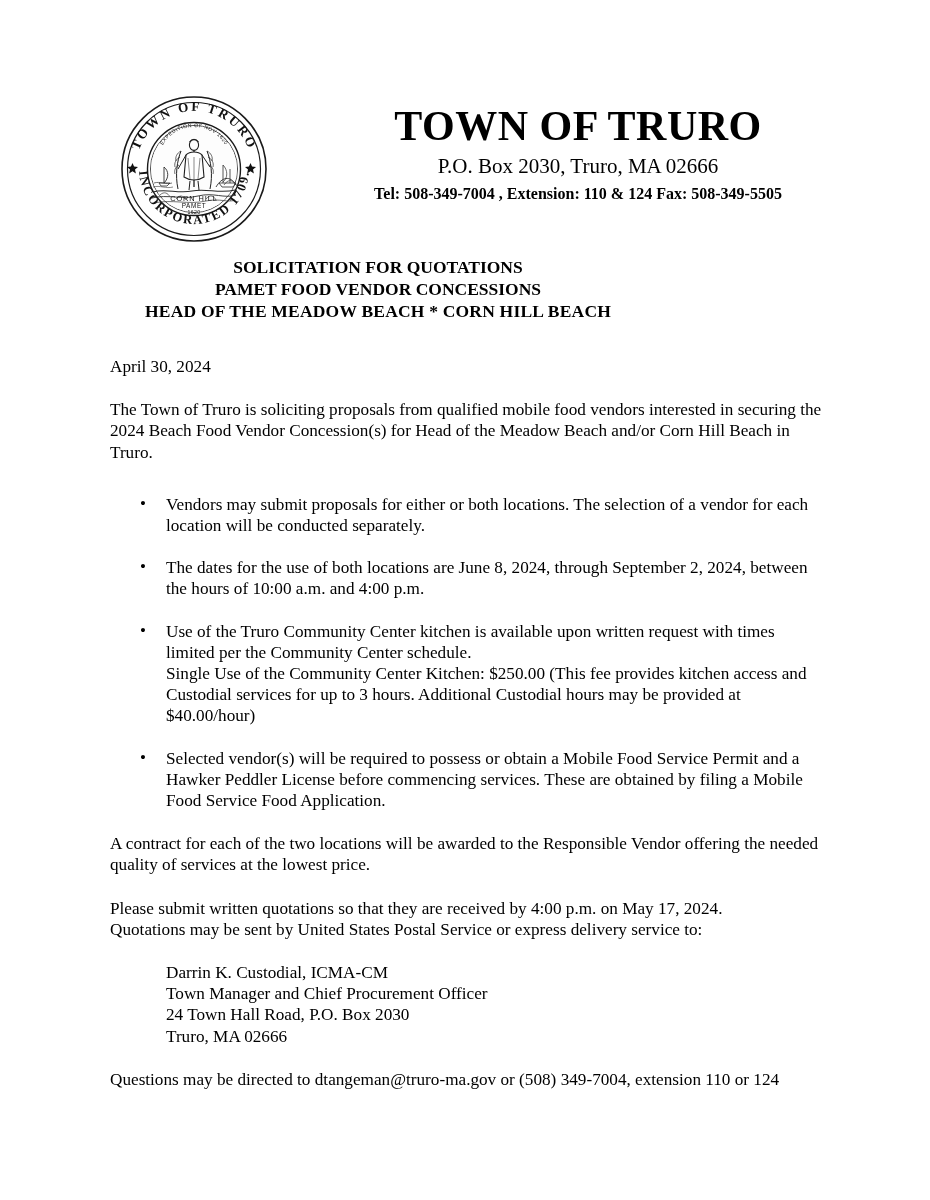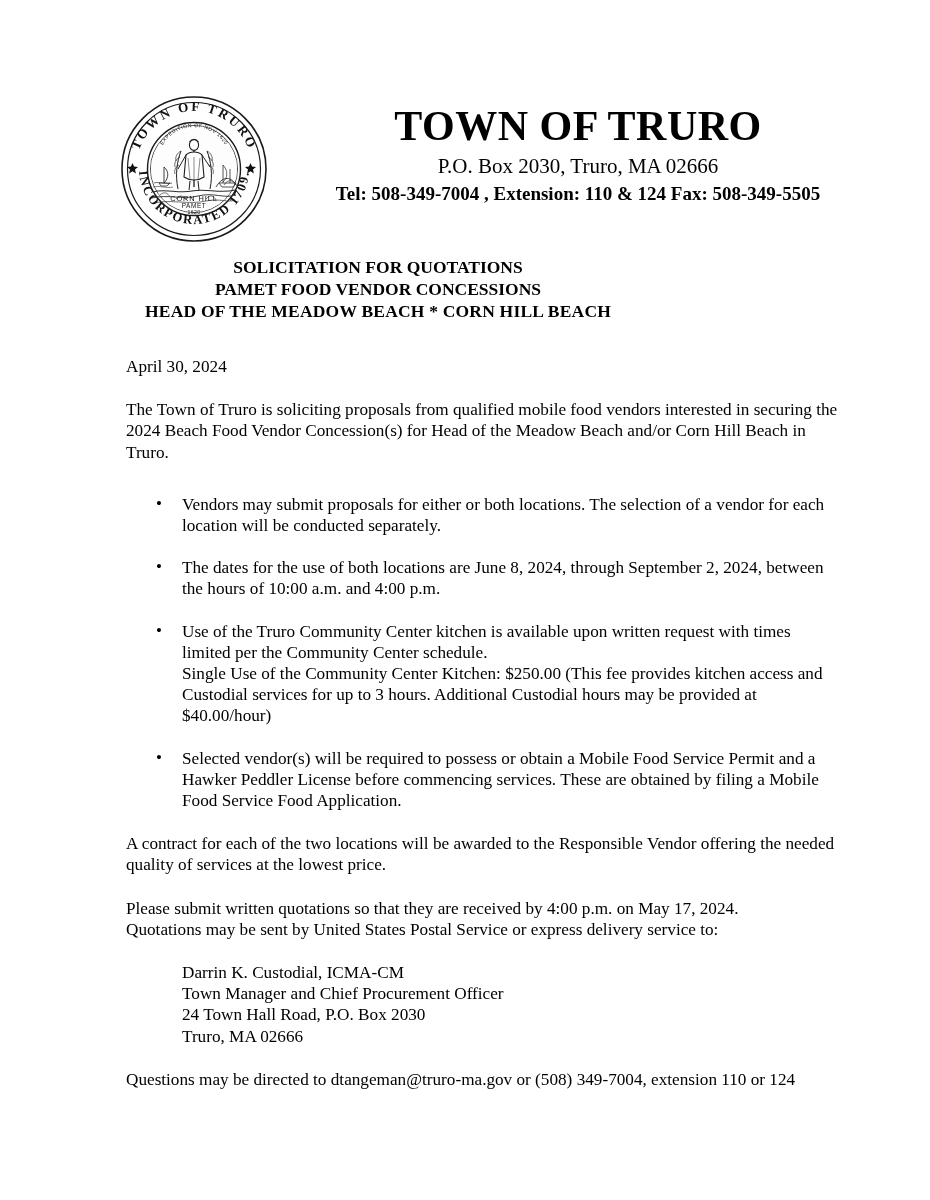--- a/index.html
+++ b/index.html
@@ -48,21 +48,21 @@
     line-height: 50px;
     white-space: nowrap;
   }
   .org-address {
     font-size: 21px;
     font-weight: normal;
     line-height: 30px;
     white-space: nowrap;
   }
   .org-phone {
-    font-size: 19px;
+    font-size: 16px;
     font-weight: bold;
     line-height: 25px;
     white-space: nowrap;
   }
 
   
   .subject {
     position: absolute;
     left: 0;
     top: 256px;
@@ -71,21 +71,21 @@
     font-size: 17.5px;
     font-weight: bold;
     line-height: 22px;
   }
   .subject .sline { white-space: nowrap; }
   .subject .sline3 { letter-spacing: 0.2px; }
 
   
   .body-area {
     position: absolute;
-    left: 126px;
+    left: 110px;
     top: 356px;
     width: 716px;
     font-size: 17.2px;
     line-height: 21.2px;
   }
   .para {
     margin: 0;
     padding: 0;
   }
   .gap-md { height: 22px; }

